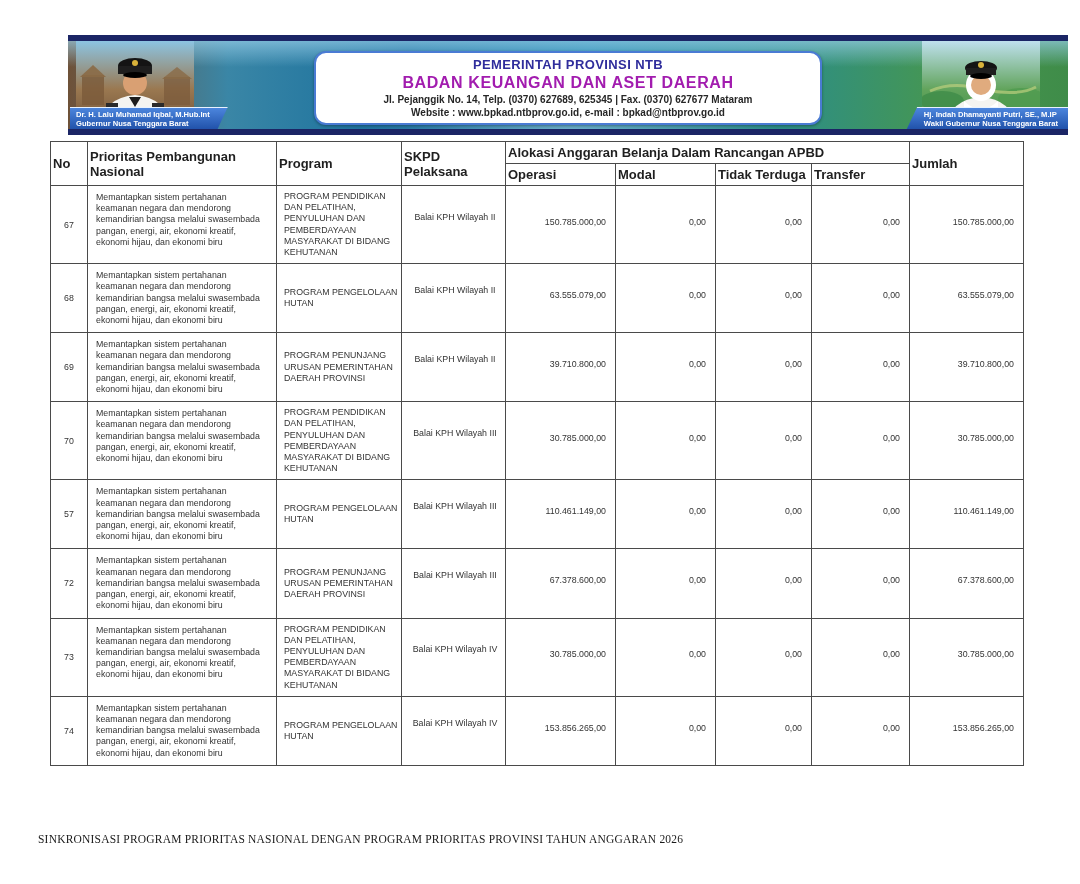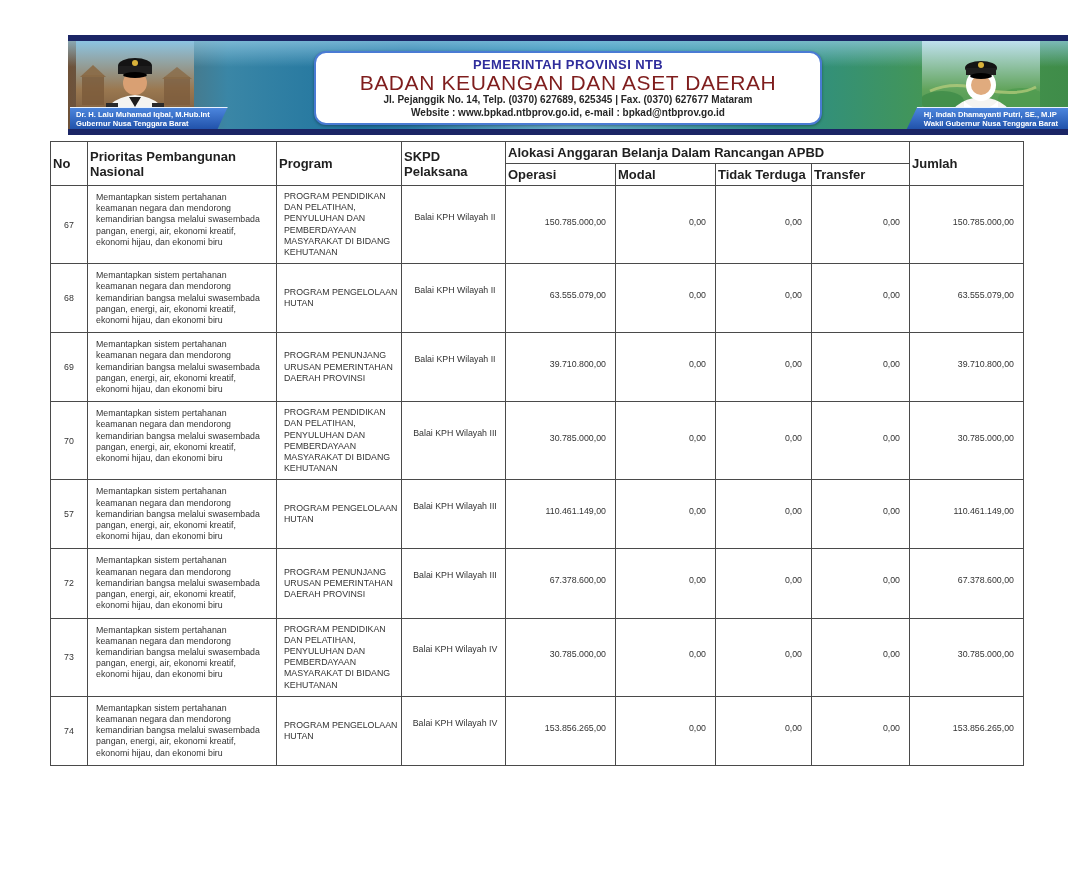--- a/index.html
+++ b/index.html
@@ -33,21 +33,21 @@
   .official svg { position:absolute; inset:0; width:100%; height:100%; }
 
   .title-box {
     position:absolute; left:50%; top:16px; transform:translateX(-50%);
     width:508px; height:74px; z-index:3;
     background:#ffffff; border:2px solid #4a7bd4; border-radius:12px;
     box-shadow:0 1px 3px rgba(0,0,0,.35);
     text-align:center; padding-top:4px; box-sizing:border-box;
   }
   .gov-name   { font-size:13px; font-weight:bold; color:#2f2d9c; letter-spacing:.4px; line-height:15px; }
-  .agency-name{ font-size:21px; font-weight:normal; color:#7f1d1d; letter-spacing:.6px; line-height:22px; }
+  .agency-name{ font-size:16px; font-weight:bold; color:#a21caf; letter-spacing:.6px; line-height:22px; }
   .addr-line, .web-line { font-size:10px; font-weight:bold; color:#262626; line-height:12.5px; }
 
   .ribbon {
     position:absolute; z-index:4; bottom:4px;
     background:linear-gradient(180deg,#4c86dd 0%, #1d4da6 100%);
     border-top:1px solid #e8f2ff;
     color:#ffffff; font-size:7.6px; font-weight:bold; line-height:9px;
     padding:2px 10px 3px 6px;
   }
   .ribbon-left  { left:2px;  clip-path:polygon(0 0, 100% 0, 93% 100%, 0 100%); padding-right:18px; }
@@ -267,14 +267,15 @@
       <td class="c-num">153.856.265,00</td>
       <td class="c-num">0,00</td>
       <td class="c-num">0,00</td>
       <td class="c-num">0,00</td>
       <td class="c-num">153.856.265,00</td>
     </tr>
   </tbody>
     </table>
   </div>
 
+  <div class="footer-caption">SINKRONISASI PROGRAM PRIORITAS NASIONAL DENGAN PROGRAM PRIORITAS PROVINSI TAHUN ANGGARAN 2026</div>
 
 </div>
 
 </body></html>

